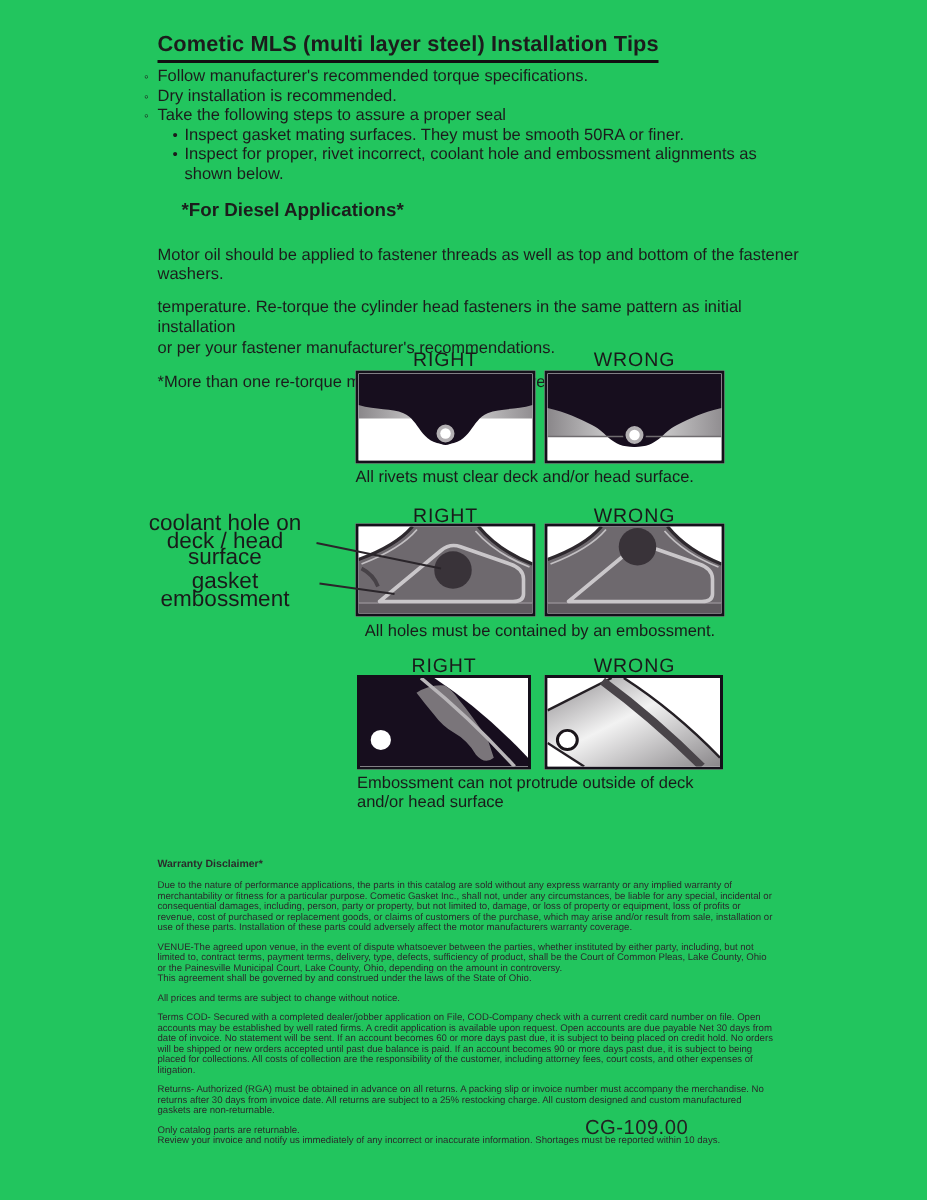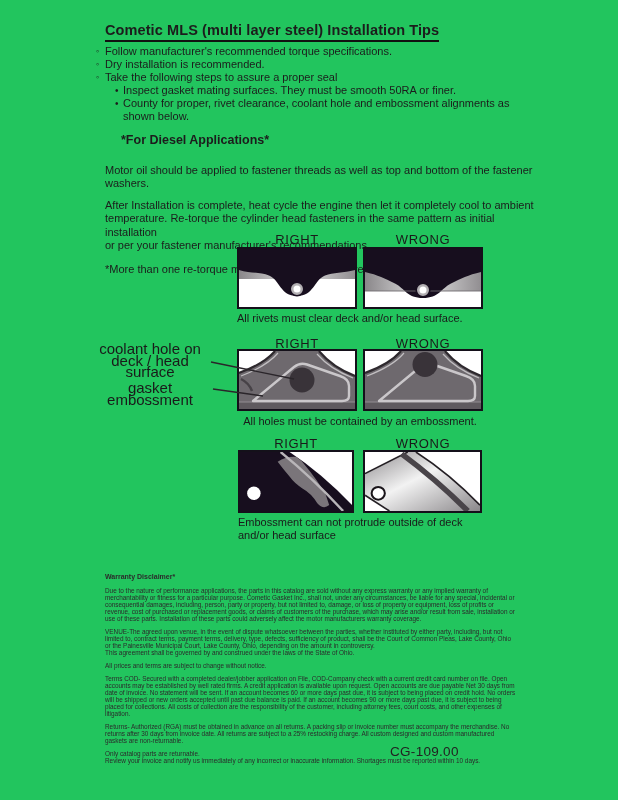--- a/index.html
+++ b/index.html
@@ -75,31 +75,30 @@
     <div class="b-row">
       <span class="b-marker">◦</span>
       <span>Take the following steps to assure a proper seal</span>
     </div>
     <div class="b-row b-sub">
       <span class="b-marker">•</span>
       <span>Inspect gasket mating surfaces.  They must be smooth 50RA or finer.</span>
     </div>
     <div class="b-row b-sub">
       <span class="b-marker">•</span>
-      <span>County for proper, rivet clearance, coolant hole and embossment alignments as shown below.</span>
+      <span>Inspect for proper, rivet incorrect, coolant hole and embossment alignments as shown below.</span>
     </div>
   </div>
 
   <div class="abs diesel">
     <h3>*For Diesel Applications*</h3>
     <div class="para">
       <span>Motor oil should be applied to fastener threads as well as top and bottom of the fastener washers.</span>
     </div>
     <div class="para">
-      <span>After Installation is complete, heat cycle the engine then let it completely cool to ambient</span>
       <span>temperature. Re-torque the cylinder head fasteners in the same pattern as initial installation</span>
       <span>or per your fastener manufacturer's recommendations.</span>
     </div>
     <div class="note">*More than one re-torque may be required to achieve proper fastener stretch*</div>
   </div>
 
   <div class="abs dlabel" style="left:237px;top:232px;">RIGHT</div>
   <div class="abs dlabel" style="left:363px;top:232px;">WRONG</div>
 
   <div class="abs dbox" style="left:237px;top:247px;">

